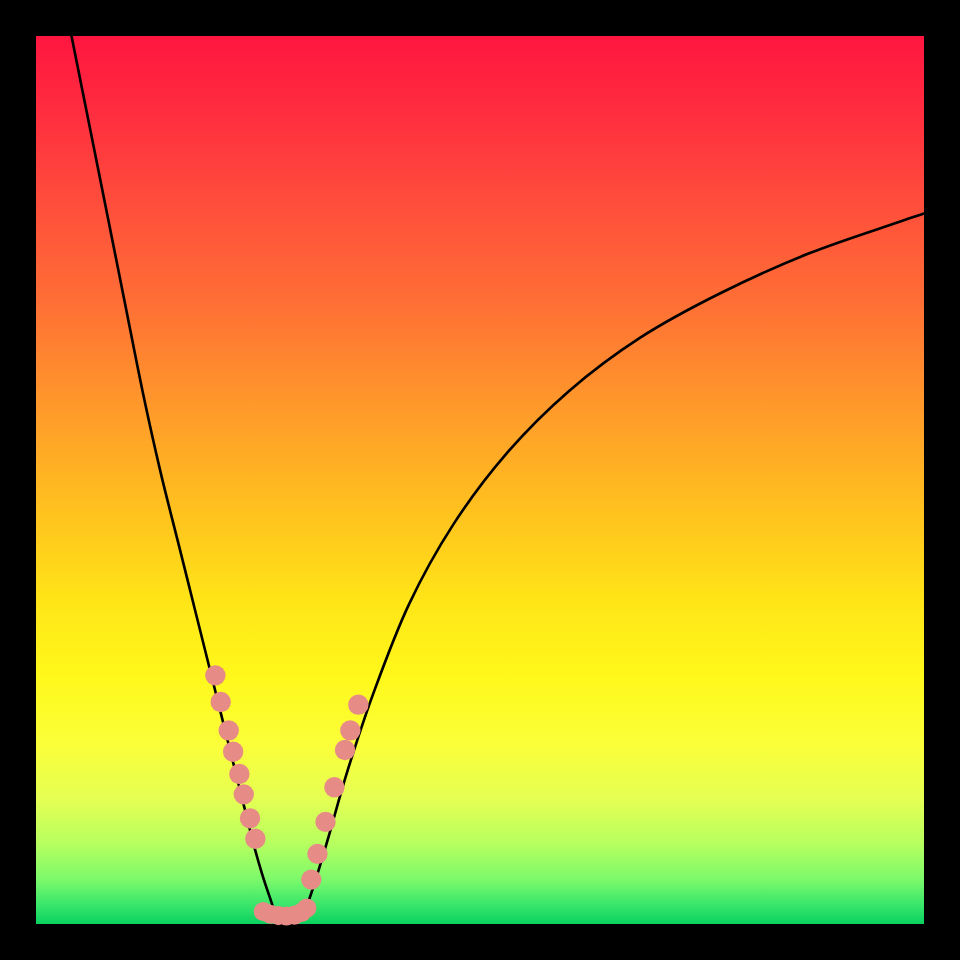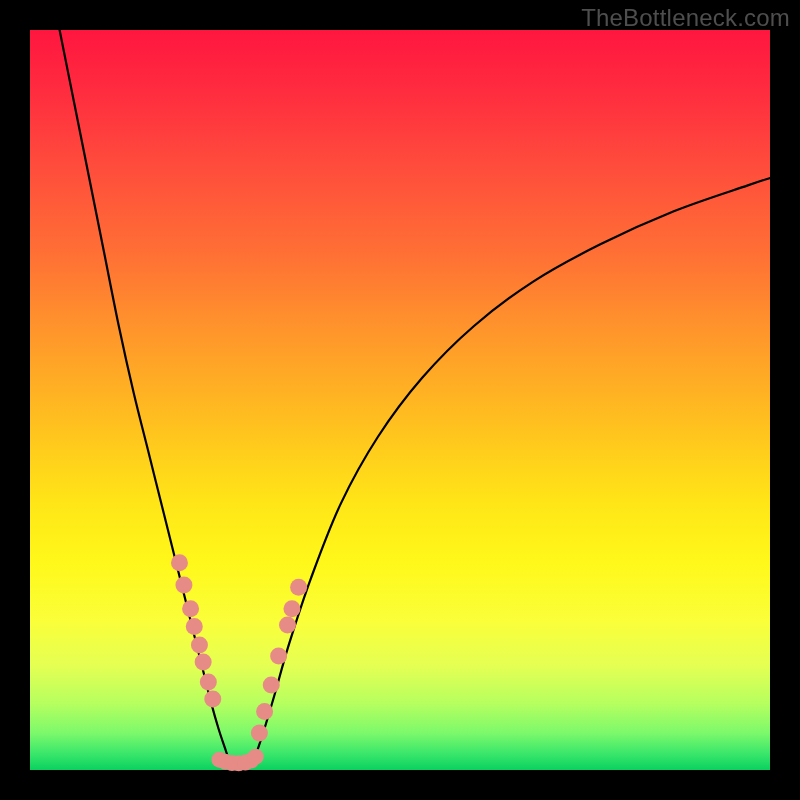--- a/index.html
+++ b/index.html
@@ -70,21 +70,20 @@
   }
   .dot {
     fill: #e78b87;
     stroke: none;
   }
 </style>
 </head>
 <body>
 
 <div class="frame">
-  <div class="watermark">TheBottleneck.com</div>
 
   <div class="plot">
     <svg class="curves" viewBox="0 0 740 740">
       <path id="left-curve" class="curve" d="M29.6,0 C32.06666666666667,12.333333333333334 39.46666666666667,49.33333333333333 44.4,74 C49.33333333333333,98.66666666666667 54.266666666666666,123.33333333333333 59.2,148 C64.13333333333334,172.66666666666666 69.06666666666666,197.33333333333334 74,222 C78.93333333333334,246.66666666666666 83.86666666666666,272.56666666666666 88.8,296 C93.73333333333333,319.43333333333334 98.66666666666667,341.6333333333333 103.60000000000001,362.59999999999997 C108.53333333333335,383.5666666666666 113.46666666666667,402.06666666666666 118.4,421.8 C123.33333333333334,441.53333333333336 128.26666666666665,461.26666666666665 133.2,481 C138.13333333333333,500.73333333333335 143.06666666666666,520.4666666666667 148,540.2 C152.93333333333334,559.9333333333334 158.48333333333335,582.1333333333333 162.8,599.4 C167.11666666666667,616.6666666666666 170.81666666666666,631.4666666666666 173.89999999999998,643.8 C176.9833333333333,656.1333333333333 178.83333333333331,664.15 181.29999999999998,673.4 C183.76666666666665,682.65 186.23333333333335,691.2833333333333 188.70000000000002,699.3 C191.16666666666669,707.3166666666666 194.25000000000003,715.95 196.10000000000002,721.5 C197.95000000000002,727.05 199.18333333333334,730.75 199.8,732.6"></path>
       <path id="right-curve" class="curve" d="M225.7,725.2 C226.93333333333334,721.5 230.01666666666665,712.8666666666667 233.1,703 C236.18333333333334,693.1333333333333 239.88333333333335,680.8 244.20000000000002,666 C248.51666666666668,651.2 252.83333333333334,633.9333333333334 259,614.2 C265.1666666666667,594.4666666666667 272.56666666666666,571.0333333333333 281.2,547.6 C289.8333333333333,524.1666666666667 299.70000000000005,497.03333333333336 310.8,473.6 C321.9,450.1666666666667 334.2333333333333,427.9666666666667 347.79999999999995,407 C361.3666666666666,386.0333333333333 376.1666666666667,366.29999999999995 392.20000000000005,347.79999999999995 C408.2333333333334,329.29999999999995 425.5,312.0333333333333 444,296 C462.5,279.9666666666667 482.23333333333335,265.16666666666663 503.20000000000005,251.59999999999997 C524.1666666666667,238.0333333333333 546.3666666666668,226.3166666666667 569.8000000000001,214.60000000000002 C593.2333333333333,202.88333333333335 619.1333333333333,191.16666666666663 643.8,181.29999999999995 C668.4666666666666,171.43333333333328 701.7666666666667,160.94999999999996 717.8,155.39999999999998 C733.8333333333333,149.85 736.3,149.23333333333332 740,148"></path>
       <path id="bottom-join" class="curve" d="M188.70000000000002,730.38 C189.68666666666667,730.8733333333333 192.52333333333334,732.6 194.62,733.34 C196.71666666666667,734.08 199.06,734.5116666666668 201.28,734.82 C203.5,735.1283333333333 205.72000000000003,735.19 207.94000000000003,735.19 C210.16000000000003,735.19 212.50333333333333,735.1283333333333 214.6,734.82 C216.69666666666666,734.5116666666668 218.67,734.2033333333334 220.51999999999998,733.34 C222.36999999999998,732.4766666666667 224.83666666666664,730.2566666666667 225.7,729.64"></path>
       <g id="dots">
           <circle cx="149.48" cy="532.8" r="8.5" class="dot"></circle>
           <circle cx="153.92000000000002" cy="555" r="8.5" class="dot"></circle>
           <circle cx="160.58" cy="578.6800000000001" r="8.5" class="dot"></circle>

